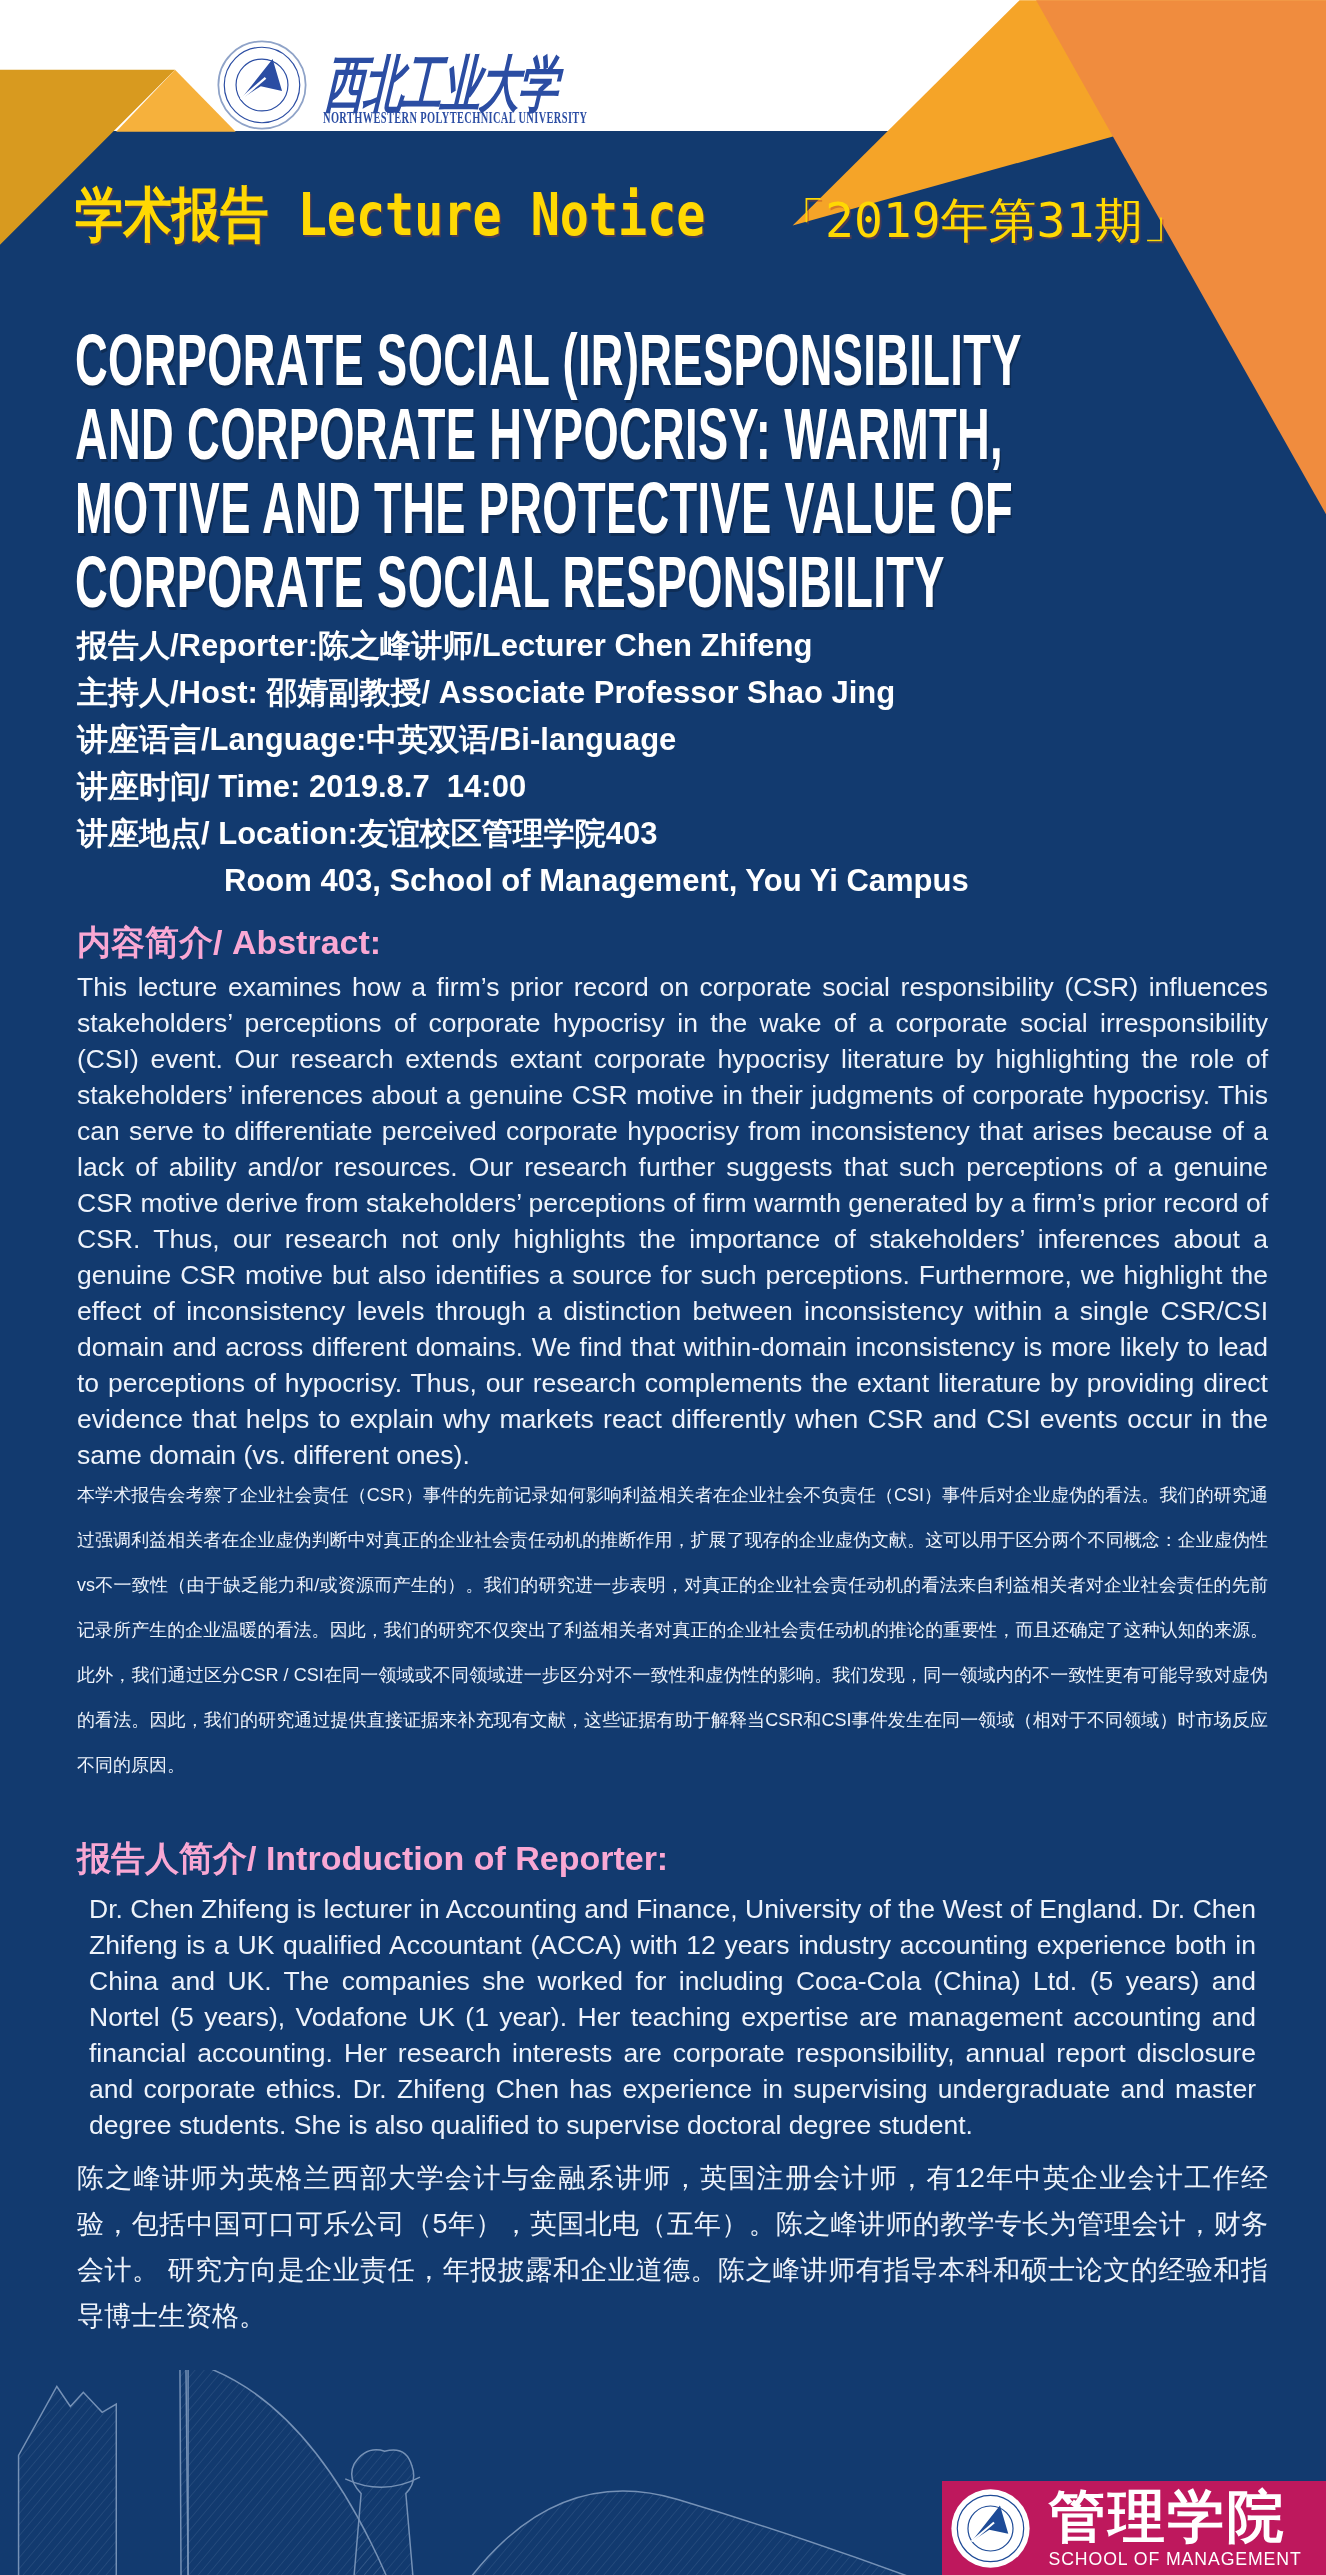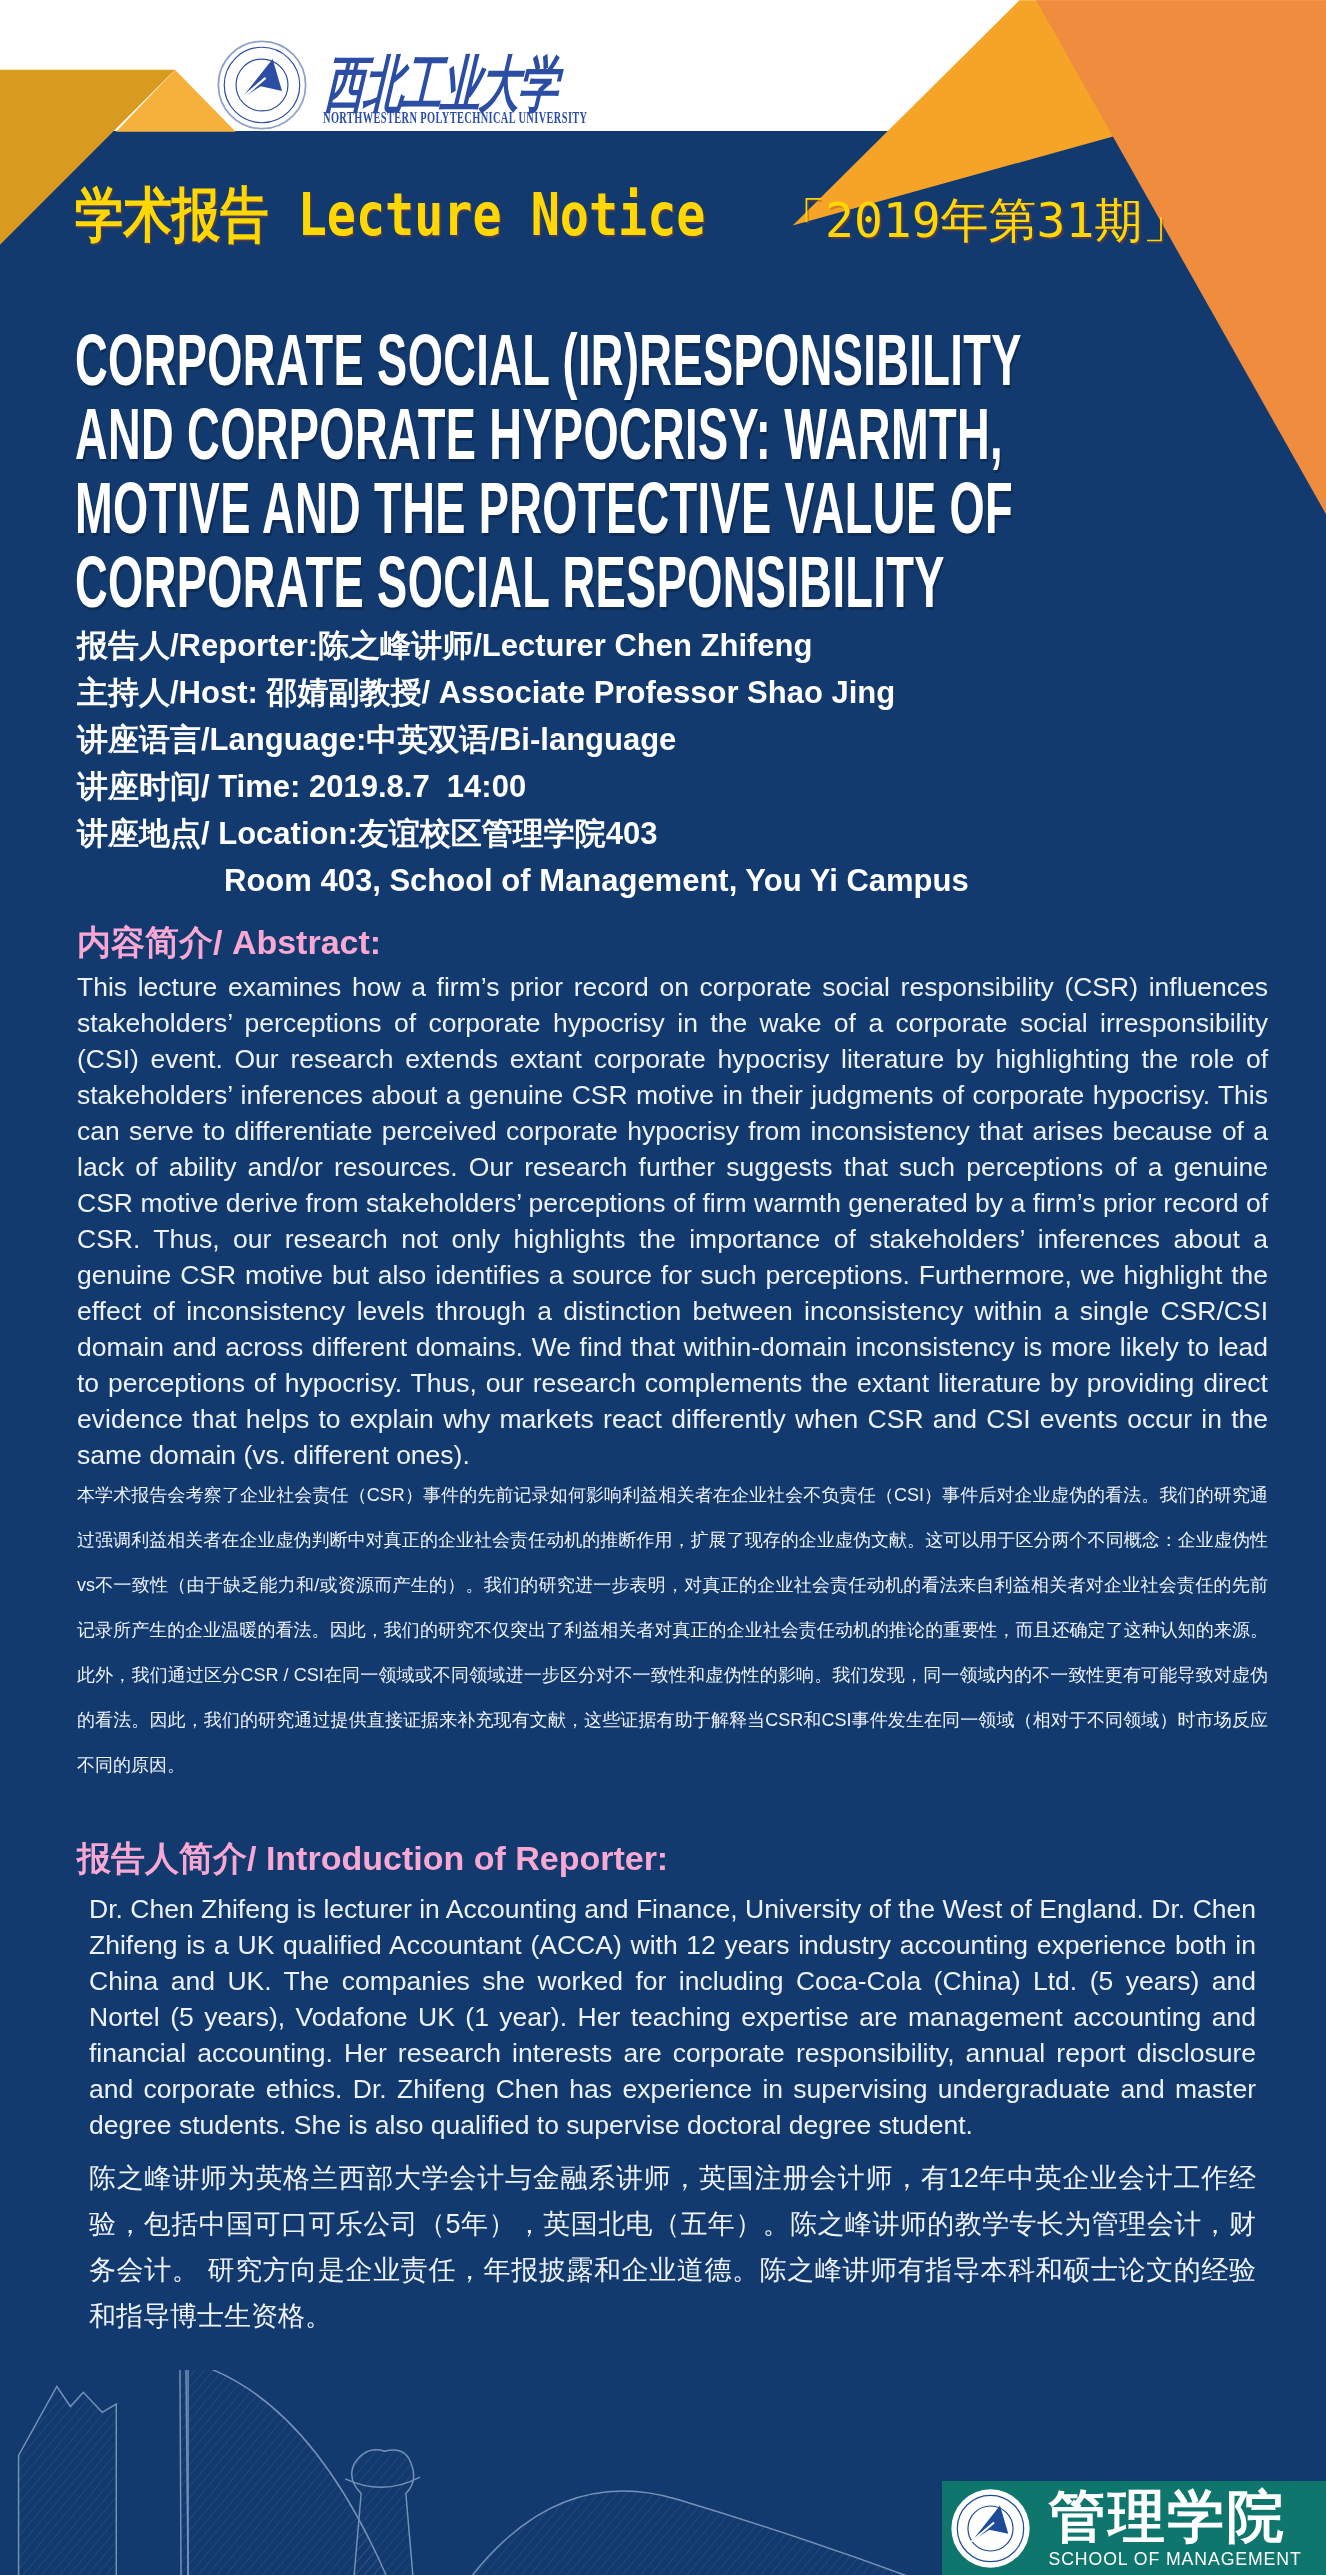--- a/index.html
+++ b/index.html
@@ -43,27 +43,27 @@
   }
   
   .content{position:absolute;left:77px;top:622px;width:1191px;color:#eef3fb;}
   .details div{white-space:pre-wrap;font-weight:bold;font-size:31px;line-height:47px;color:#ffffff;}
   .details .room{padding-left:147px;}
   .sec{font-size:34px;line-height:41px;font-weight:bold;color:#f9a8d4;margin:17.7px 0 5.9px 0;}
   .sec.intro{margin-top:50px;}
   .body-en{font-size:26.5px;line-height:36px;text-align:justify;margin:0;}
   .body-cn{font-size:18px;line-height:45px;text-align:justify;margin:0;}
   .bio-en{font-size:26.5px;line-height:36px;text-align:justify;margin:12px;}
-  .bio-cn{font-size:27px;line-height:46px;text-align:justify;margin:12px;}
+  .bio-cn{font-size:27px;line-height:46px;text-align:justify;margin:0;}
   
   .sketch{position:absolute;left:0;top:2370px;}
   
   .som{
     position:absolute;left:942px;top:2481px;width:384px;height:95px;
-    background:#0f766e;display:flex;align-items:center;
+    background:#be185d;display:flex;align-items:center;
   }
   .som-emblem{margin-left:7px;width:83px;height:83px;flex:0 0 auto;}
   .som-text{margin-left:16.5px;color:#ffffff;}
   .som-cn{font-size:57px;font-weight:bold;line-height:57px;letter-spacing:2.4px;white-space:nowrap;}
   .som-en{font-size:17.7px;letter-spacing:0.9px;line-height:20px;margin-top:3.5px;white-space:nowrap;}
 </style>
 </head>
 <body>
 
 <div class="poster">

